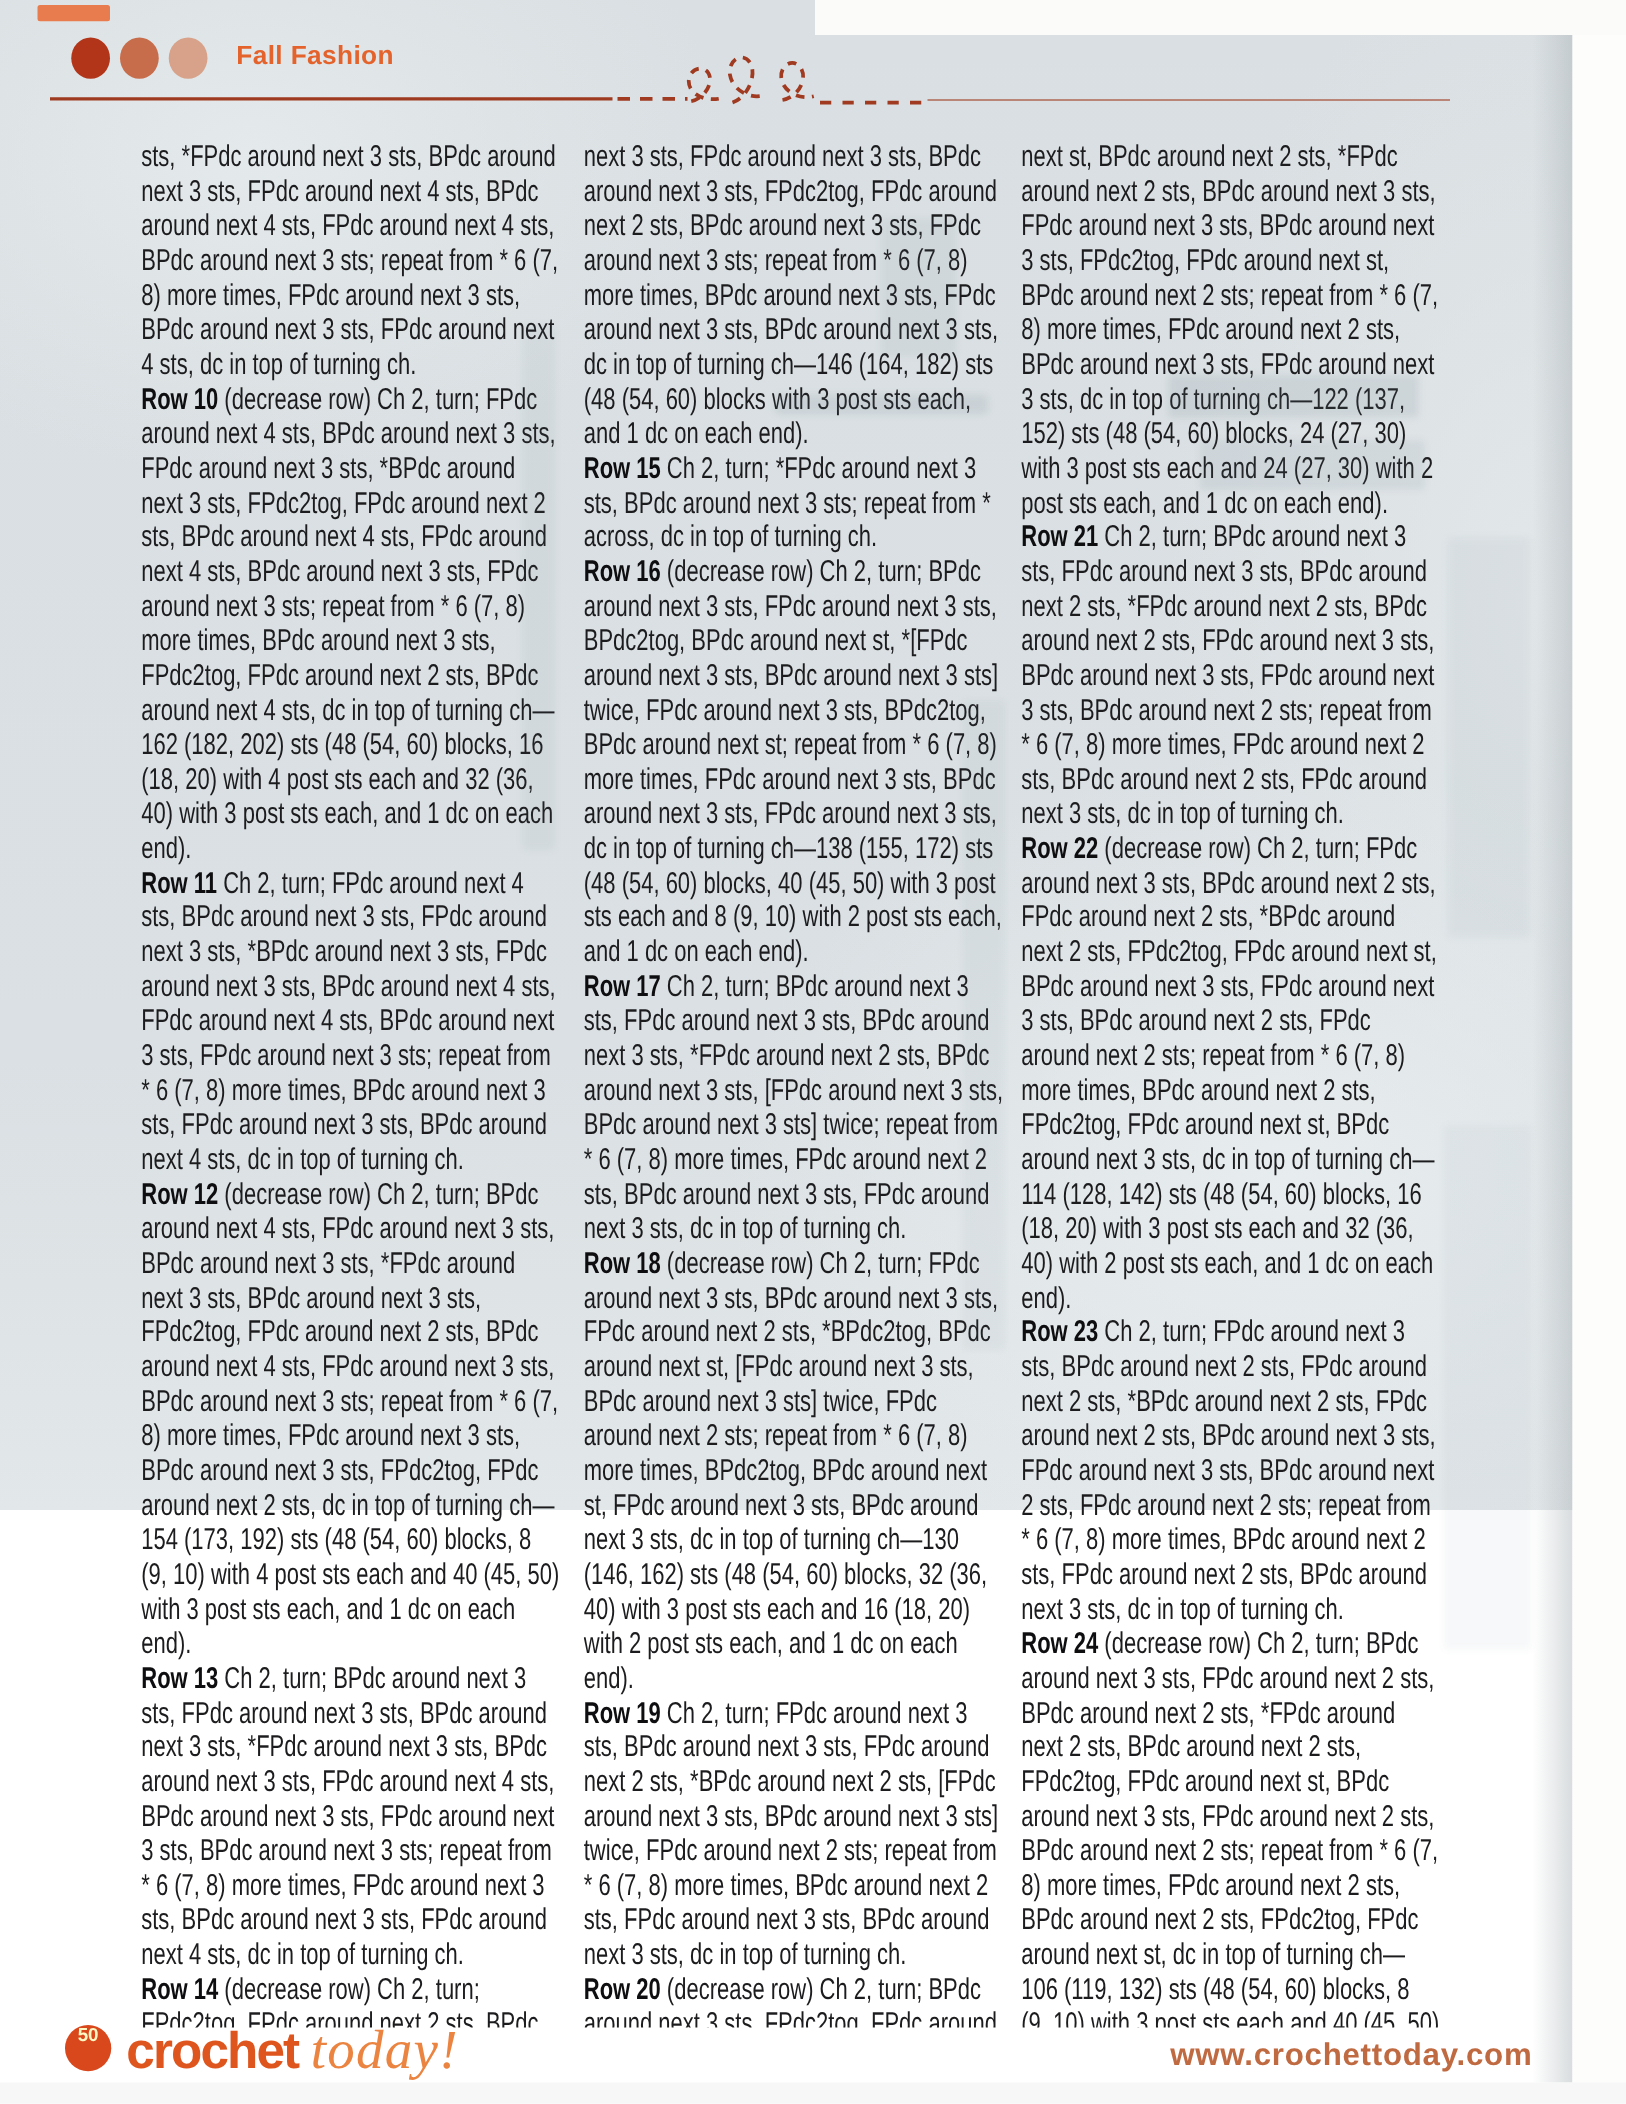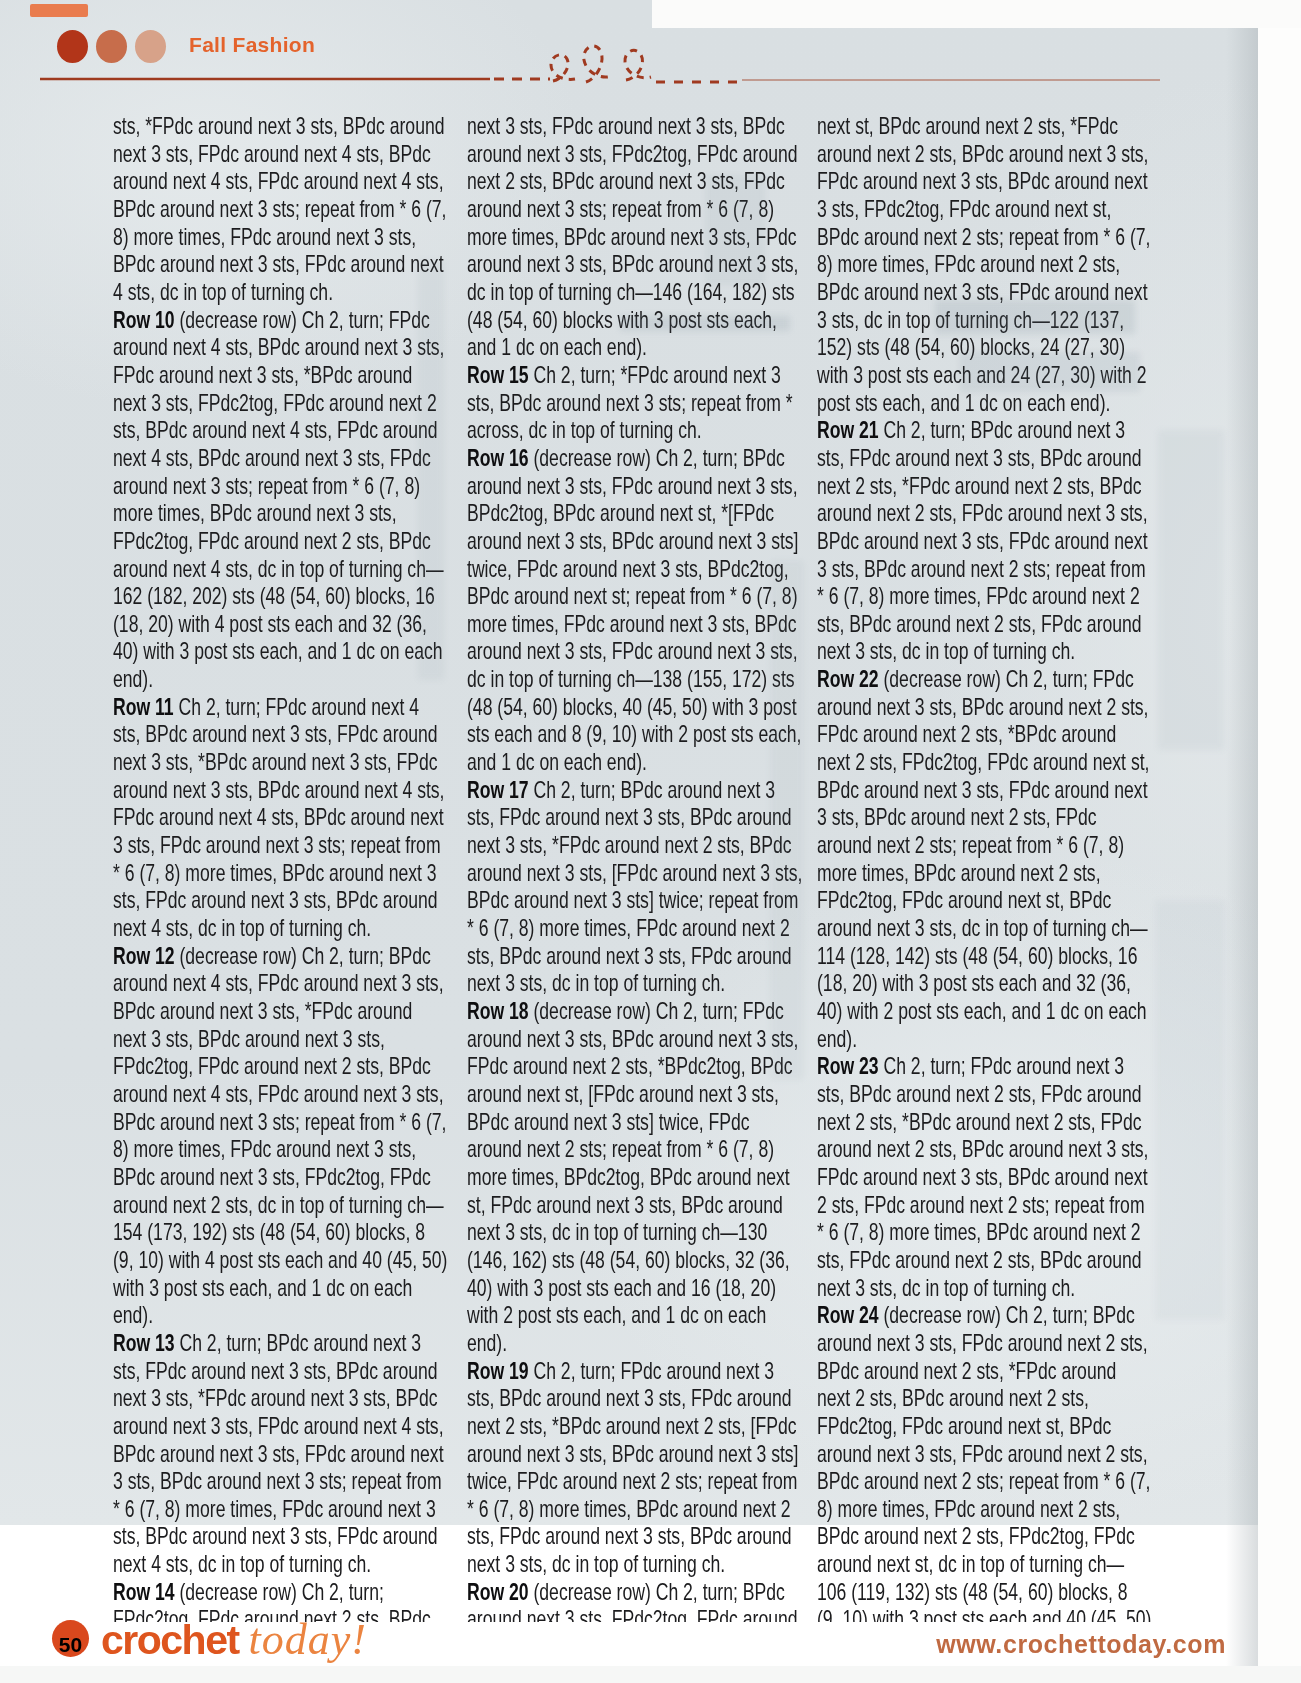--- a/index.html
+++ b/index.html
@@ -1,17 +1,17 @@
 <!DOCTYPE html>
 <html><head>
 <meta charset="utf-8">
 <style>
   html,body{margin:0;padding:0;width:1301px;height:1683px;background:#ffffff;overflow:hidden;
     font-family:"Liberation Sans",sans-serif;}
-  #paper{position:absolute;left:0;top:0;width:1258px;height:1525px;
+  #paper{position:absolute;left:0;top:0;width:1258px;height:1208px;
     background:
       radial-gradient(ellipse 620px 420px at 16% 10%, #e4e9eb 0%, rgba(228,233,235,0) 62%),
       radial-gradient(ellipse 700px 520px at 82% 78%, #e7ecee 0%, rgba(231,236,238,0) 65%),
       radial-gradient(ellipse 500px 900px at 98% 40%, #e2e7e9 0%, rgba(226,231,233,0) 60%),
       linear-gradient(#d9dfe2,#dae0e3 70%,#e2e7e9);}
   
   #edge-shade{position:absolute;left:1226px;top:0;width:32px;height:1666px;
     background:linear-gradient(90deg,rgba(170,178,182,0) 0%,rgba(170,178,182,.45) 100%);}
   #white-right{position:absolute;left:1258px;top:0;width:43px;height:1683px;background:#fdfdfc;}
   #white-bottom{position:absolute;left:0;top:1666px;width:1301px;height:17px;background:#f6f7f6;}
@@ -35,22 +35,22 @@
   .col b{font-weight:700;color:#0e0e10;}
   #col1{left:113px;}
   #col2{left:467px;}
   #col3{left:817px;}
 
   
   .ghost{position:absolute;background:rgba(105,125,145,.14);filter:blur(3px);border-radius:3px;}
 
   
   #page-badge{position:absolute;left:52px;top:1620px;width:37px;height:37px;border-radius:50%;
-    background:#d9481d;color:#000000;font-weight:bold;font-size:21px;display:flex;
-    align-items:flex-end;justify-content:center;}
+    background:#d9481d;color:#fef9c3;font-weight:bold;font-size:15px;display:flex;
+    align-items:flex-start;justify-content:center;}
   #logo{position:absolute;left:101px;top:1614px;white-space:nowrap;}
   #logo-main{font-size:41px;font-weight:bold;color:#de551e;letter-spacing:-1.5px;}
   #logo-script{font-family:"Liberation Serif",serif;font-style:italic;font-size:44px;
     color:#eb8440;margin-left:10px;letter-spacing:1px;}
   #site-url{position:absolute;left:820px;top:1630px;width:406px;text-align:right;
     font-size:25px;font-weight:bold;color:#c06a42;letter-spacing:.6px;}
 </style>
 </head>
 <body>
 

